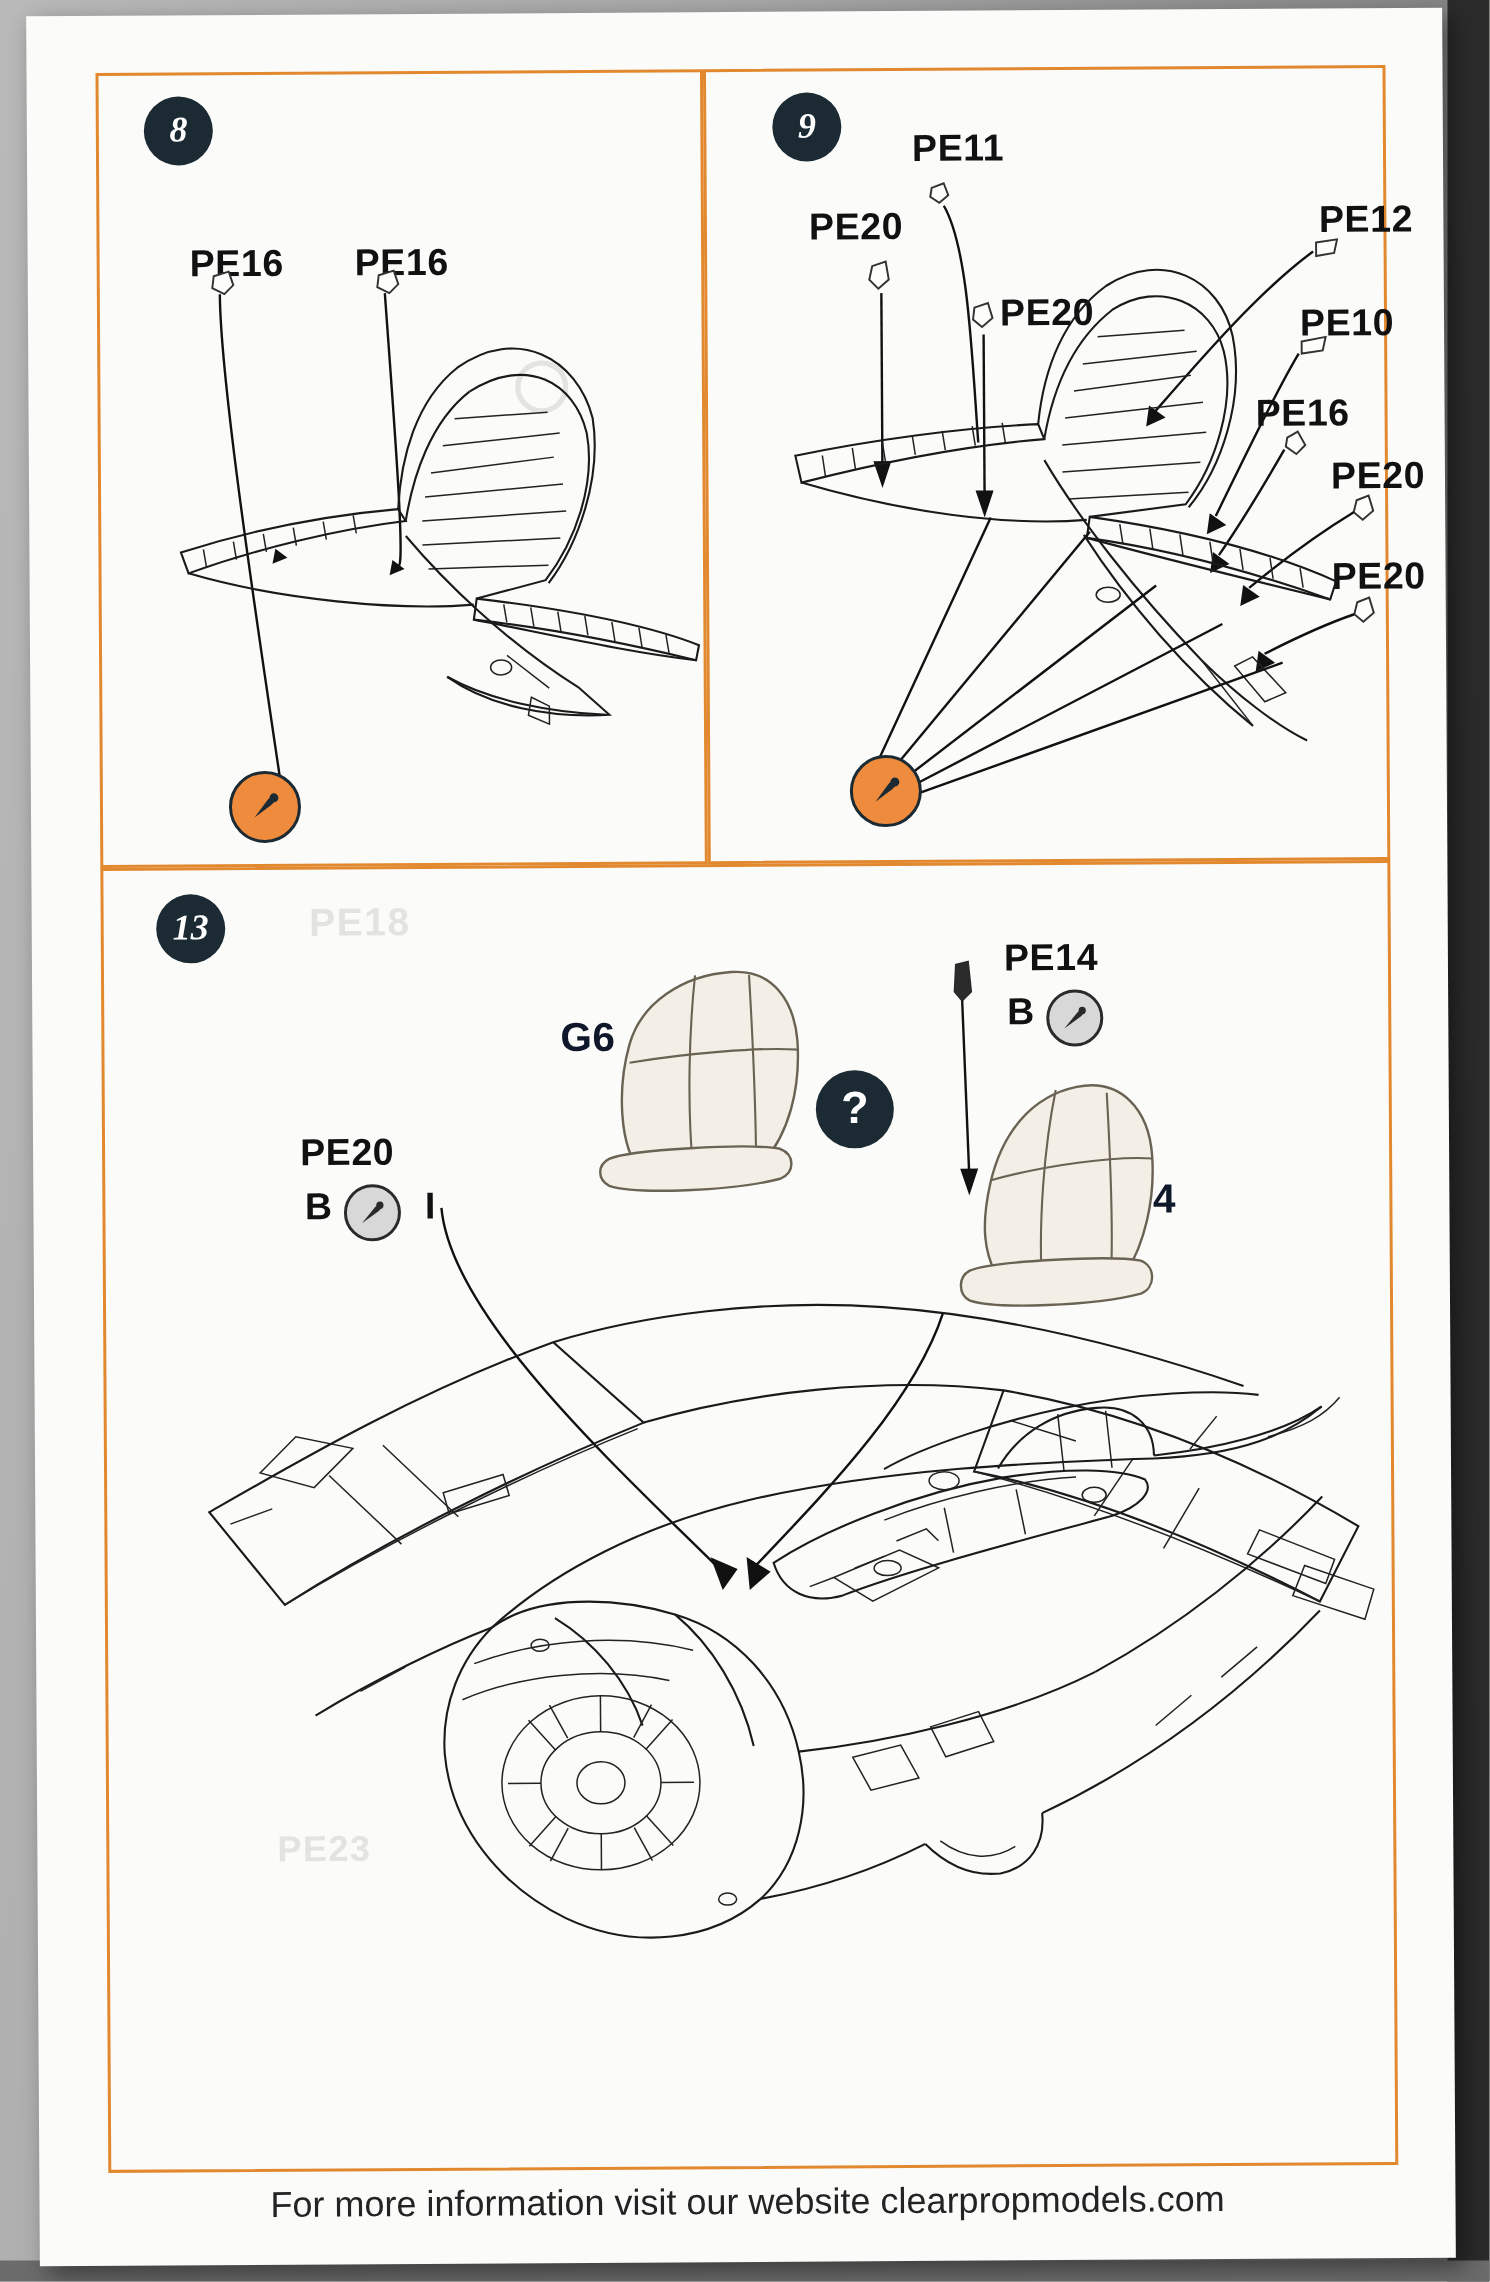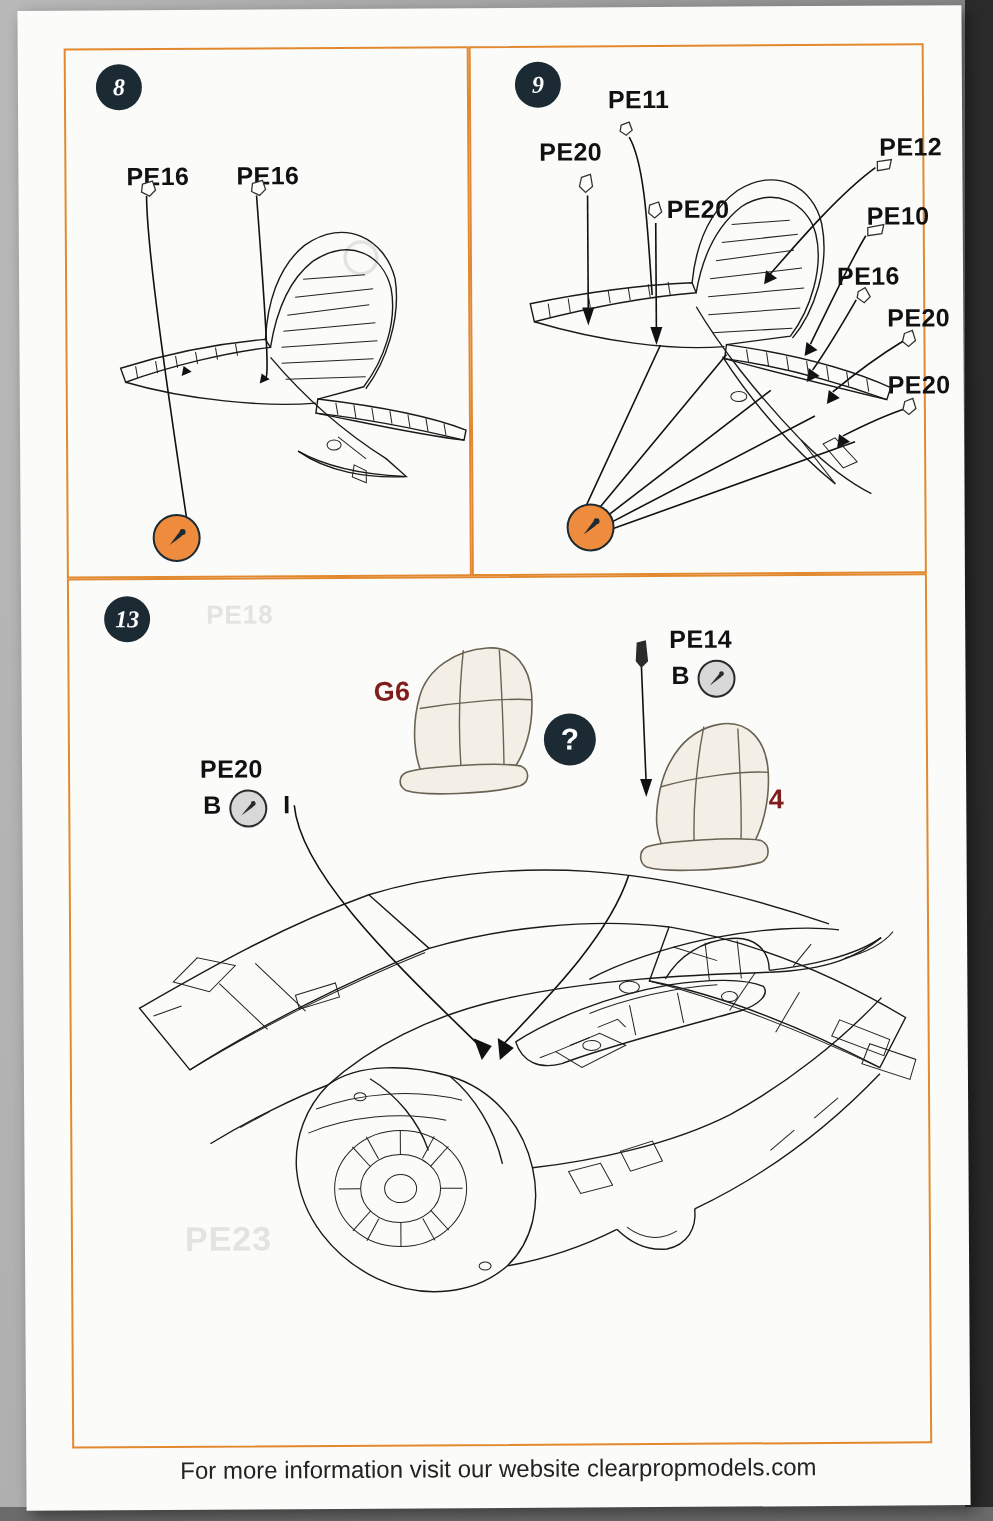--- a/index.html
+++ b/index.html
@@ -83,21 +83,21 @@
   #badge10 { left: 83px;  top: 586px; }
 
   .part-label {
     position: absolute;
     font-size: 25px;
     font-weight: bold;
     color: #111;
     letter-spacing: .4px;
     white-space: nowrap;
   }
-  .part-label.orange { color: #7f1d1d; }
+  .part-label.orange { color: #0f172a; }
 
   .glue-dot {
     position: absolute;
     width: 44px; height: 44px;
     border-radius: 50%;
     background: #ef8b3c;
     border: 2px solid #1b2a33;
     display: flex;
     align-items: center;
     justify-content: center;
@@ -148,21 +148,21 @@
 </head>
 <body>
 
 <div id="desk"></div>
 <div id="desk-dark-right"></div>
 <div id="desk-dark-bottom"></div>
 
 <div id="page">
 
   <div class="ghost" style="left:185px; top:590px; font-size:26px;">PE18</div>
-  <div class="ghost" style="left:160px; top:1210px; font-size:34px;">PE23</div>
+  <div class="ghost" style="left:160px; top:1210px; font-size:24px;">PE23</div>
   <div class="ghost" style="left:318px; top:200px; font-size:80px;">○</div>
 
   <div class="panel" id="panel8"></div>
   <div class="step-badge" id="badge8">8</div>
 
   <div class="part-label" style="left:108px; top:152px;">PE16</div>
   <div class="part-label" style="left:218px; top:152px;">PE16</div>
 
   <svg class="art" style="left:46px; top:38px;" width="410" height="532" viewBox="0 0 410 532">
 

